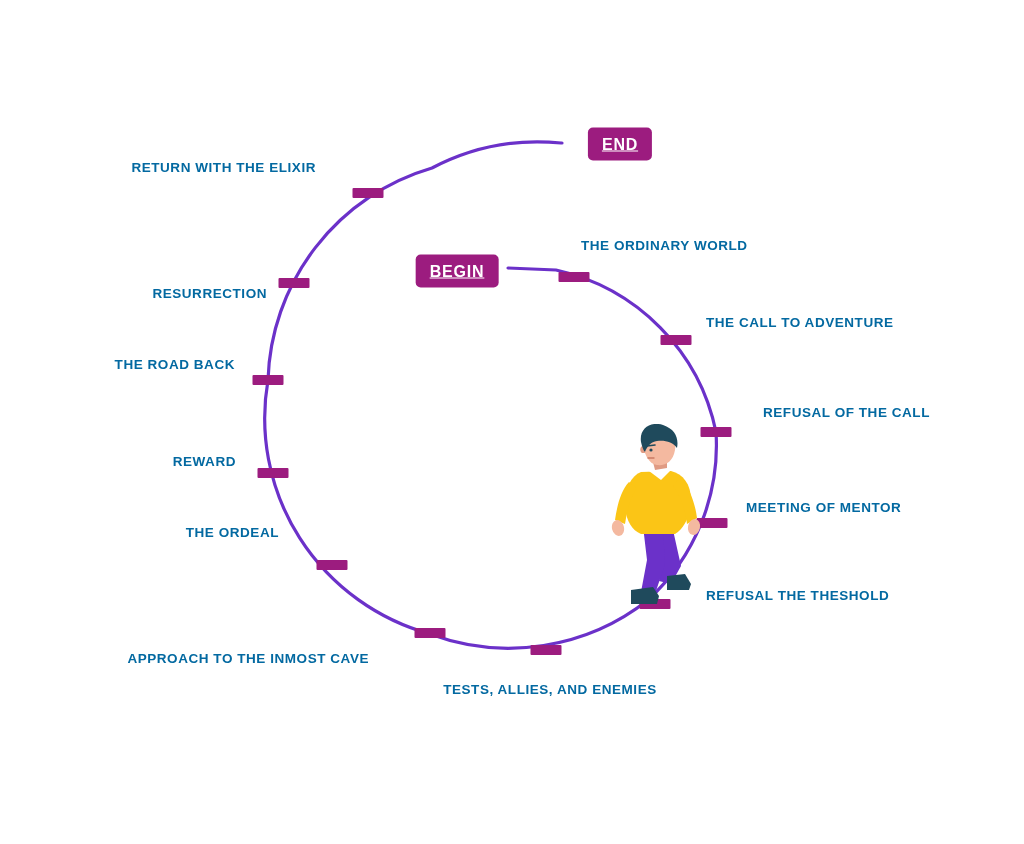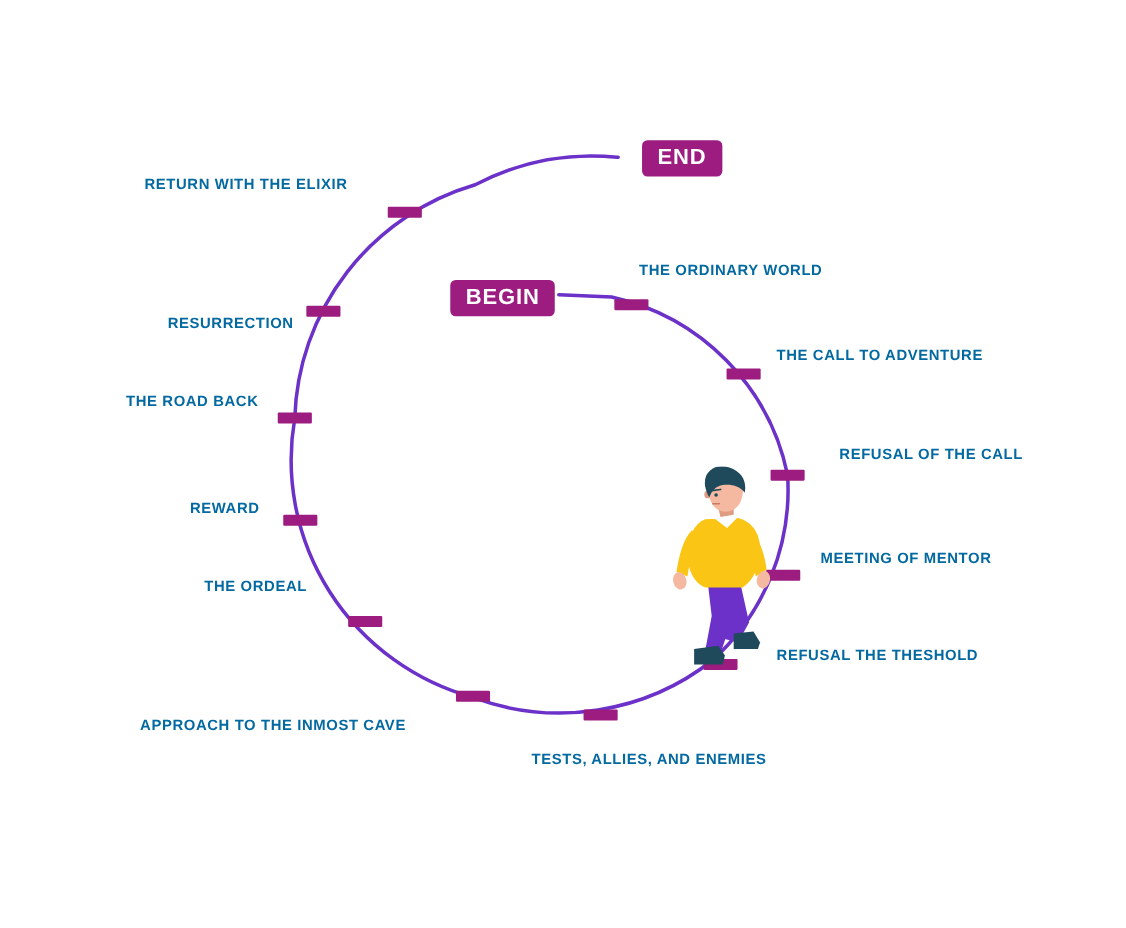--- a/index.html
+++ b/index.html
@@ -34,31 +34,32 @@
   }
   .stage-label.left  { text-align: right; transform: translate(-100%, -50%); }
   .stage-label.right { text-align: left;  transform: translate(0, -50%); }
   .stage-label.center{ text-align: center; transform: translate(-50%, -50%); }
 
   .badge {
     position: absolute;
     background: #9C1C7F;
     color: #ffffff;
     font-family: "Liberation Sans", sans-serif;
-    font-size: 20px;
+    font-size: 16px;
     font-weight: 600;
     letter-spacing: 0.8px;
     border-radius: 5px;
     display: flex;
     align-items: center;
     justify-content: center;
     height: 33px;
     box-sizing: border-box;
     padding: 0 14px;
     transform: translate(-50%, -50%);
+    text-decoration: underline;
   }
   .marker {
     position: absolute;
     background: #9C1C7F;
     width: 31px;
     height: 10px;
     border-radius: 1px;
     transform: translate(-50%, -50%);
   }
   #figure-wrap {
@@ -140,19 +141,19 @@
 </div>
 <div class="badge" style="left:620px; top:144px;">
   <span>END</span>
 </div>
 
 <div class="stage-label right" style="left:581px; top:246px;">THE ORDINARY WORLD</div>
 <div class="stage-label right" style="left:706px; top:323px;">THE CALL TO ADVENTURE</div>
 <div class="stage-label right" style="left:763px; top:413px;">REFUSAL OF THE CALL</div>
 <div class="stage-label right" style="left:746px; top:508px;">MEETING OF MENTOR</div>
 <div class="stage-label right" style="left:706px; top:596px;">REFUSAL THE THESHOLD</div>
-<div class="stage-label center" style="left:550px; top:690px;margin-left:40px;">TESTS, ALLIES, AND ENEMIES</div>
+<div class="stage-label center" style="left:550px; top:690px;">TESTS, ALLIES, AND ENEMIES</div>
 <div class="stage-label left" style="left:369px; top:659px;">APPROACH TO THE INMOST CAVE</div>
 <div class="stage-label left" style="left:279px; top:533px;">THE ORDEAL</div>
 <div class="stage-label left" style="left:236px; top:462px;">REWARD</div>
 <div class="stage-label left" style="left:235px; top:365px;text-align:right;">THE ROAD BACK</div>
 <div class="stage-label left" style="left:267px; top:258px;margin-top:36px;">RESURRECTION</div>
 <div class="stage-label left" style="left:316px; top:168px;">RETURN WITH THE ELIXIR</div>
 
 </body></html>

